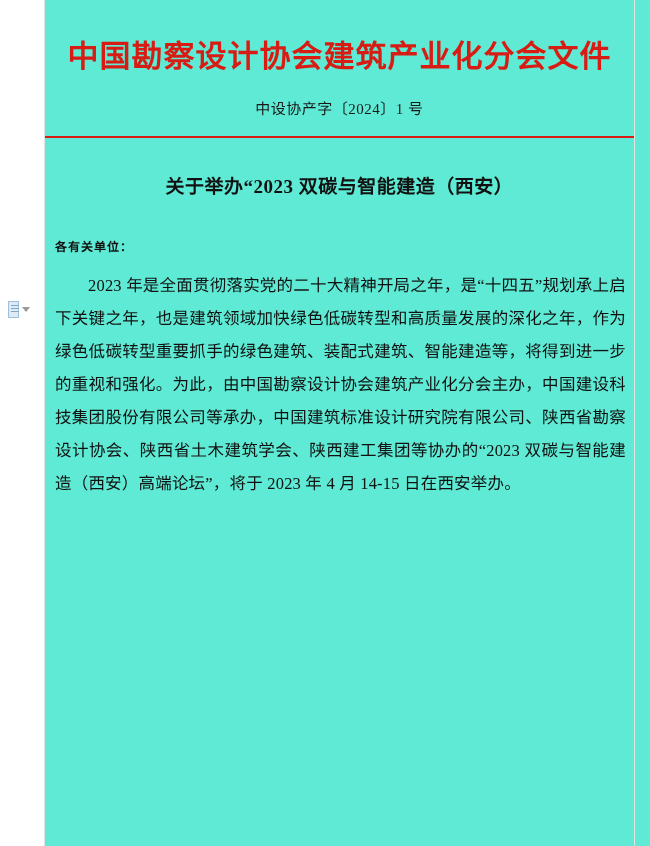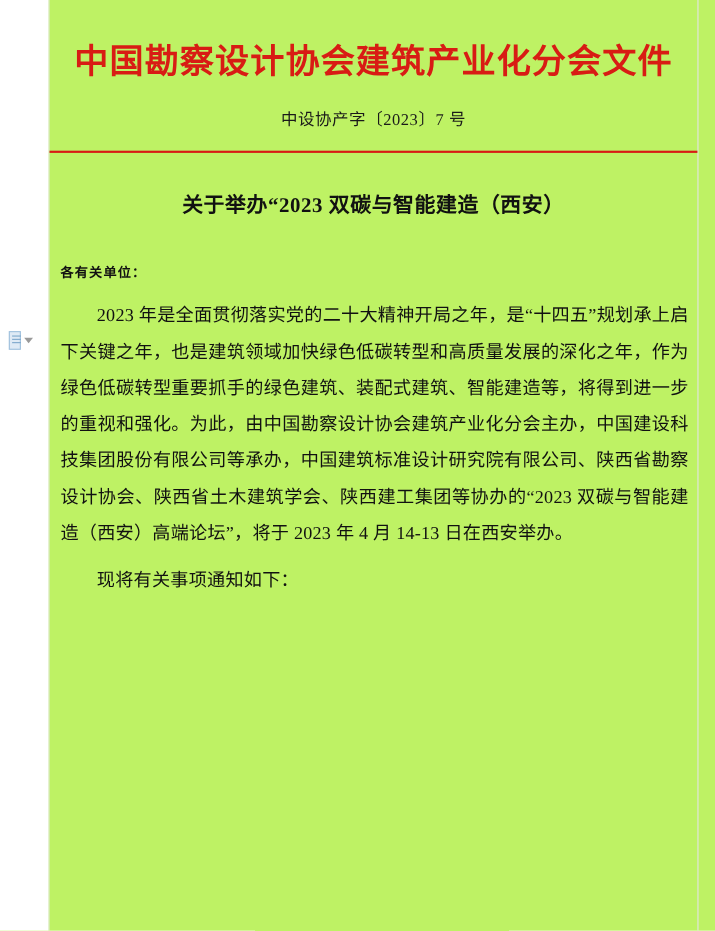--- a/index.html
+++ b/index.html
@@ -15,21 +15,21 @@
     overflow: hidden;
     font-family: "Liberation Serif", "DejaVu Serif", serif;
   }
 
   
   #page {
     position: absolute;
     left: 0; top: 0;
     width: 650px;
     height: 846px;
-    background: #bef264;
+    background: #5eead4;
   }
 
   
   .edge-rule {
     position: absolute;
     top: 0;
     width: 1px;
     height: 846px;
     background: #e3e3e3;
   }
@@ -170,30 +170,29 @@
     <div class="gutter-mark">
       <span class="doc-glyph"></span>
       <span class="caret"></span>
     </div>
   </div>
 
   <div id="content">
 
     <div class="masthead">中国勘察设计协会建筑产业化分会文件</div>
 
-    <div class="docnum">中设协产字〔2023〕7 号</div>
+    <div class="docnum">中设协产字〔2024〕1 号</div>
 
     <div class="red-rule"></div>
 
     <div class="title-block">
       <span class="title-line">关于举办“2023 双碳与智能建造（西安）</span>
     </div>
 
     <div class="salutation">各有关单位：</div>
 
-    <div class="para">2023 年是全面贯彻落实党的二十大精神开局之年，是“十四五”规划承上启下关键之年，也是建筑领域加快绿色低碳转型和高质量发展的深化之年，作为绿色低碳转型重要抓手的绿色建筑、装配式建筑、智能建造等，将得到进一步的重视和强化。为此，由中国勘察设计协会建筑产业化分会主办，中国建设科技集团股份有限公司等承办，中国建筑标准设计研究院有限公司、陕西省勘察设计协会、陕西省土木建筑学会、陕西建工集团等协办的“2023 双碳与智能建造（西安）高端论坛”，将于 2023 年 4 月 14-13 日在西安举办。</div>
+    <div class="para">2023 年是全面贯彻落实党的二十大精神开局之年，是“十四五”规划承上启下关键之年，也是建筑领域加快绿色低碳转型和高质量发展的深化之年，作为绿色低碳转型重要抓手的绿色建筑、装配式建筑、智能建造等，将得到进一步的重视和强化。为此，由中国勘察设计协会建筑产业化分会主办，中国建设科技集团股份有限公司等承办，中国建筑标准设计研究院有限公司、陕西省勘察设计协会、陕西省土木建筑学会、陕西建工集团等协办的“2023 双碳与智能建造（西安）高端论坛”，将于 2023 年 4 月 14-15 日在西安举办。</div>
 
 
-    <div class="para tight">现将有关事项通知如下：</div>
 
 
   </div>
 </div>
 
 </body></html>

